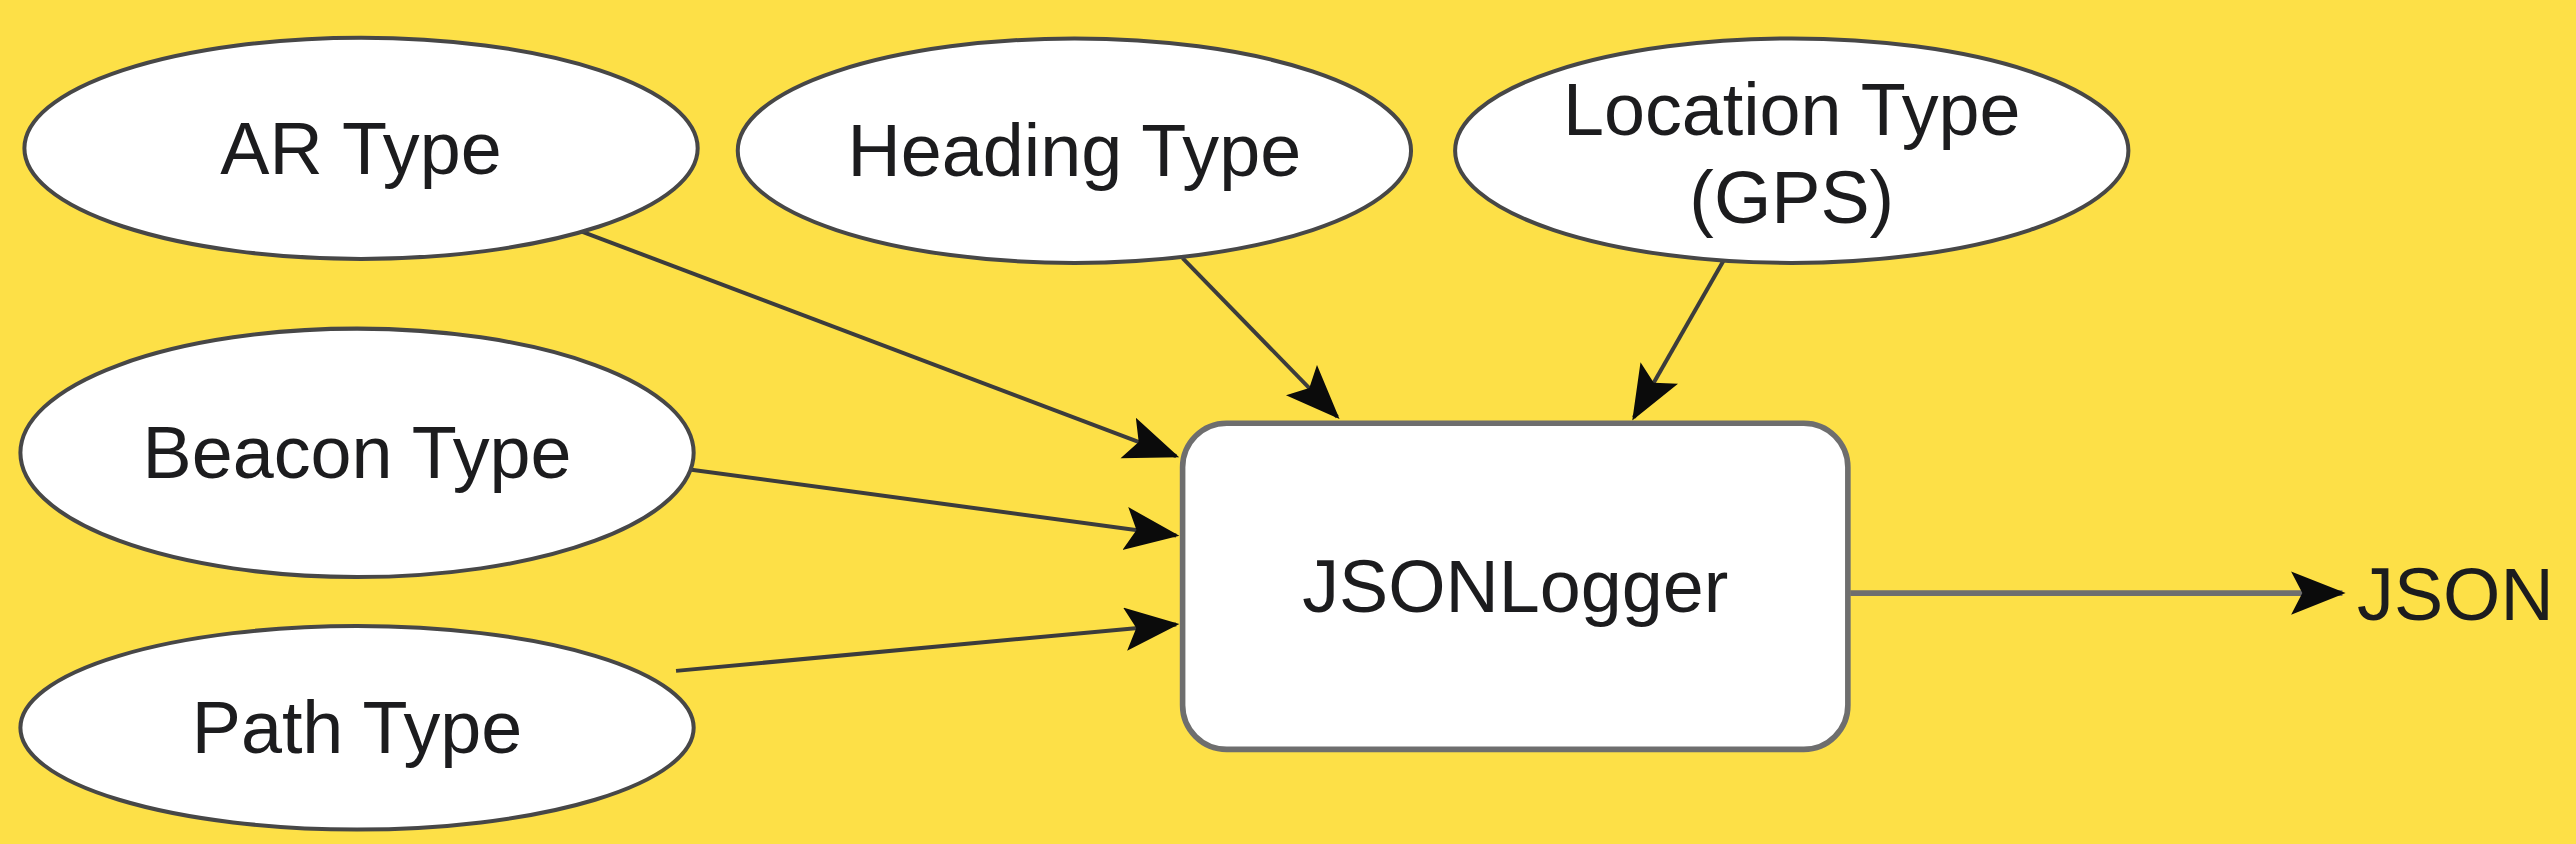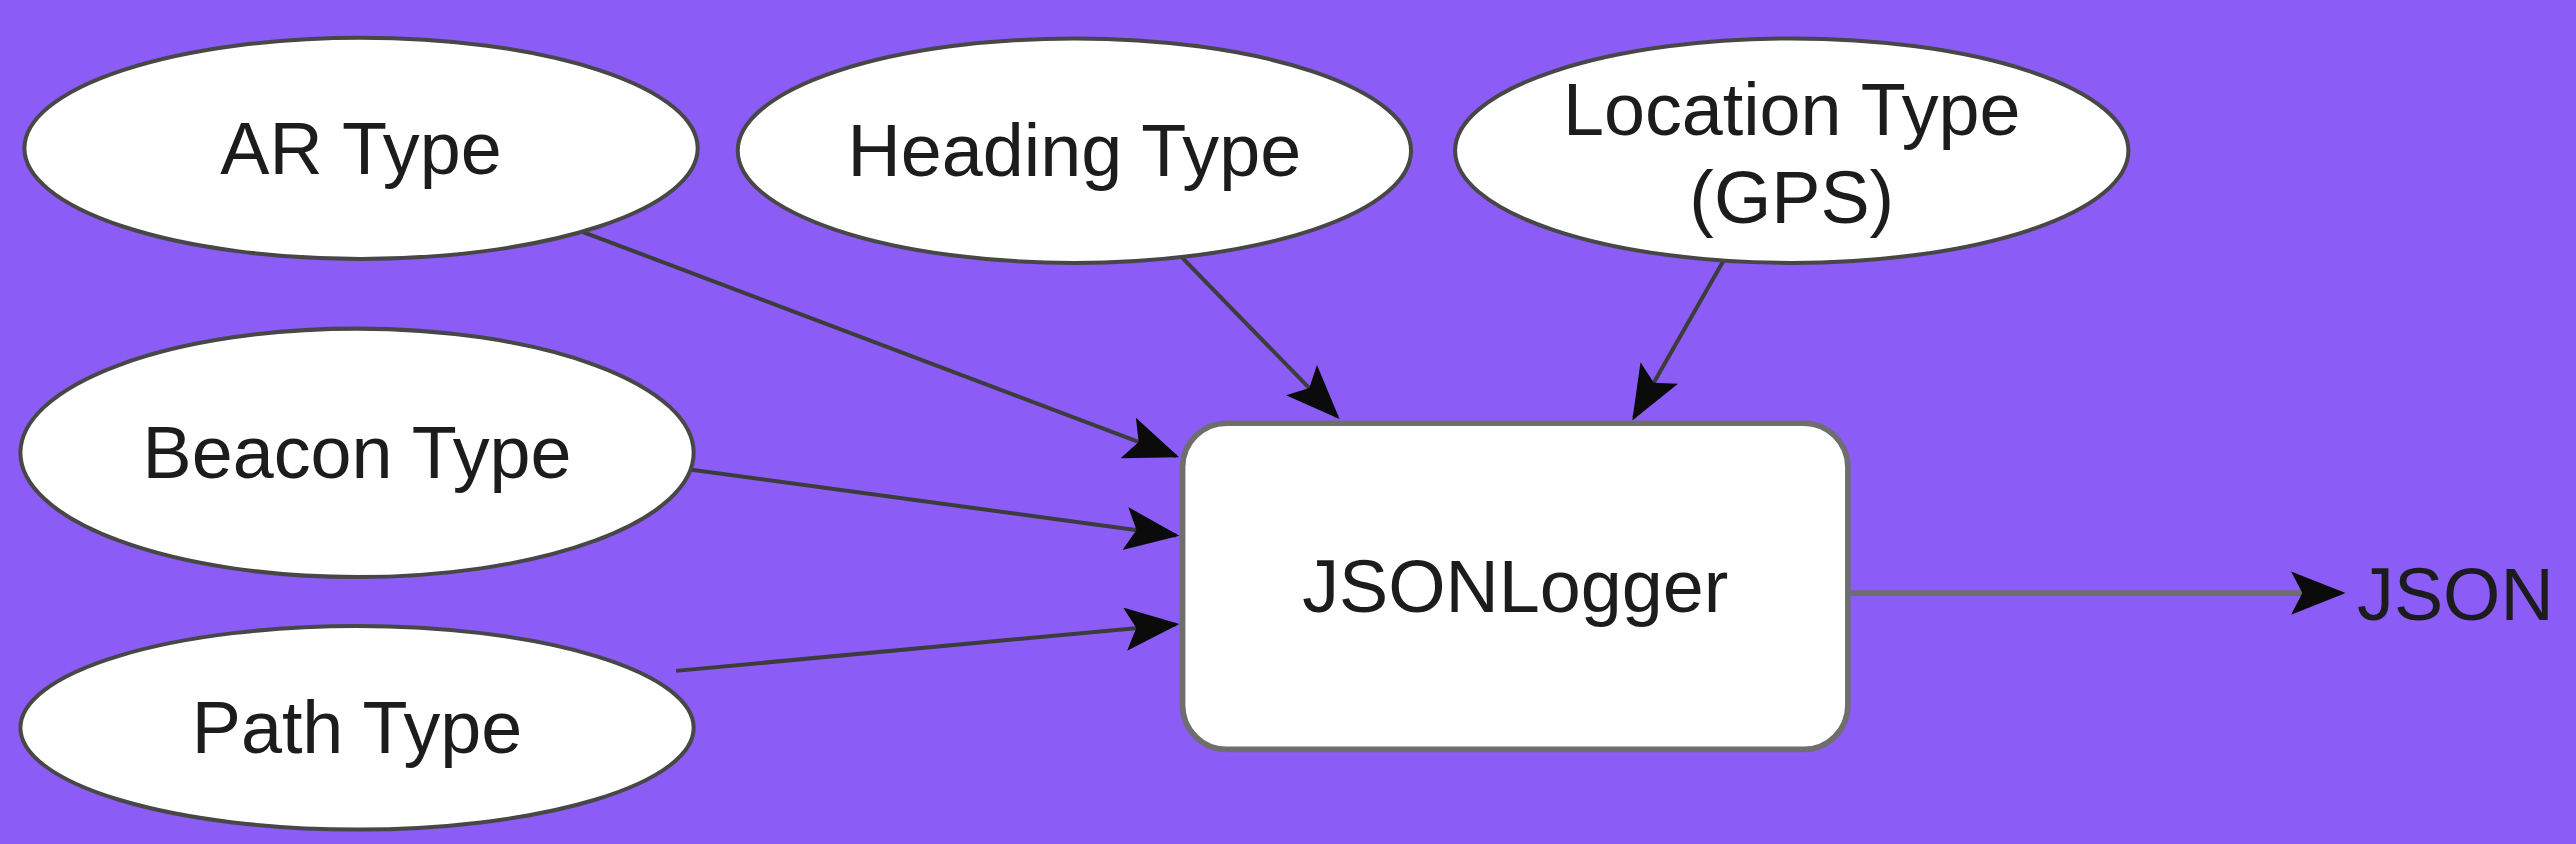--- a/index.html
+++ b/index.html
@@ -10,21 +10,21 @@
   body {
     width: 2576px;
     height: 844px;
     overflow: hidden;
     font-family: "Liberation Sans", sans-serif;
   }
   .diagram-wrap {
     position: relative;
     width: 2576px;
     height: 844px;
-    background: #8b5cf6;
+    background: #fde047;
   }
   svg {
     display: block;
     width: 2576px;
     height: 844px;
   }
   .node-shape {
     fill: #ffffff;
   }
   .node-label {

